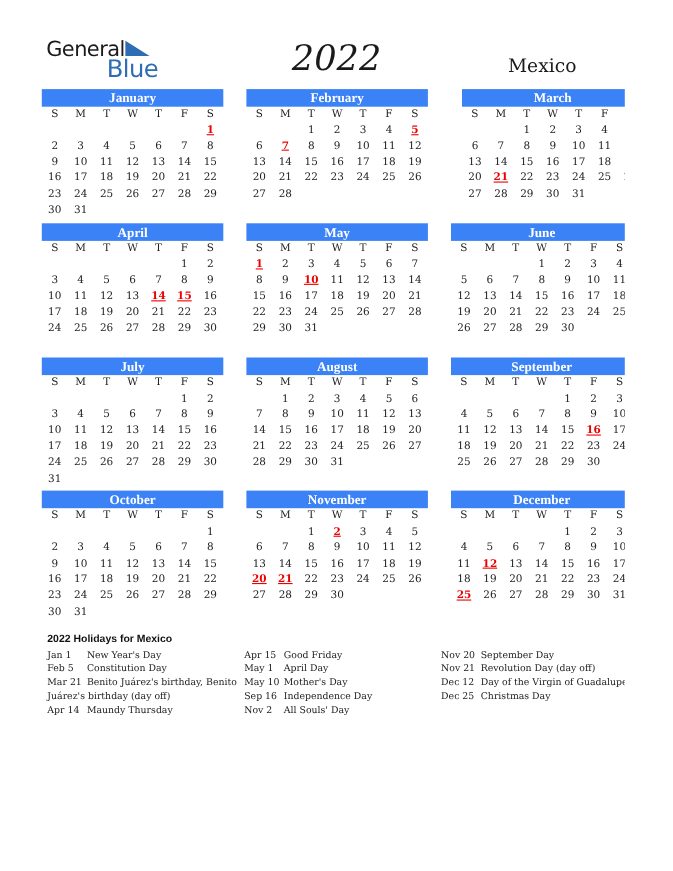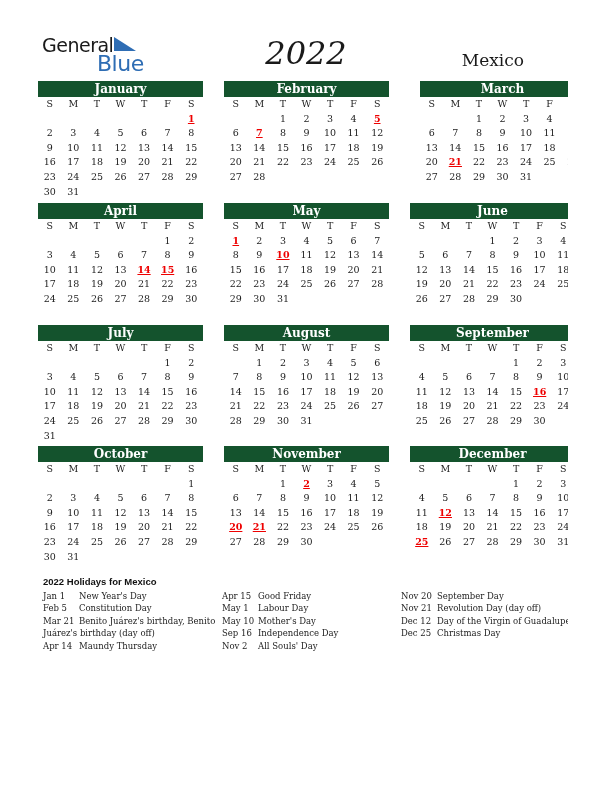--- a/index.html
+++ b/index.html
@@ -4,21 +4,21 @@
 <style>
   body { margin:0; background:#fff; }
   #page { position:relative; width:568px; height:792px; background:#fff; font-family:"DejaVu Serif", serif; color:#222; overflow:hidden; }
   .logo { position:absolute; left:42px; top:34px; }
   .logo .g { font-family:"DejaVu Sans", sans-serif; font-size:19px; color:#1a1a1a; letter-spacing:-0.5px; }
   .logo .b { position:absolute; left:55px; top:17px; font-family:"DejaVu Sans", sans-serif; font-size:22px; color:#2E6DB4; letter-spacing:-0.5px; }
   .logo .tri { position:absolute; left:72px; top:3px; width:0; height:0; border-left:22px solid #2E6DB4; border-top:14px solid transparent; }
   .year { position:absolute; left:0; width:612px; top:34px; text-align:center; font-size:32px; color:#1a1a1a;font-style:italic; }
   .country { position:absolute; right:44px; top:50px; font-size:17px; color:#1a1a1a; }
   .month { position:absolute; width:165px; }
-  .mhead { background:#14532d; color:#fff; font-weight:bold; font-size:12px; text-align:center; height:16px; line-height:16px; }
+  .mhead { background:#3b82f6; color:#fff; font-weight:bold; font-size:12px; text-align:center; height:16px; line-height:16px;font-family:Liberation Serif, serif; }
   .grid { display:grid; grid-template-columns:repeat(7, 1fr); font-size:9.5px; text-align:center; }
   .grid div { height:14.6px; line-height:14.6px; }
   .hol { color:#e00; font-weight:bold; text-decoration:underline; }
   .holtitle { position:absolute; left:43px; top:576px; font-family:Liberation Sans, sans-serif; font-weight:bold; font-size:9.5px; color:#111; }
   .hcol { position:absolute; top:590px; font-size:8.5px; }
   .hrow { height:12.4px; line-height:12.4px; white-space:nowrap; }
   .hrow .d { display:inline-block; width:36px; }
 </style>
 </head>
 <body>
@@ -586,21 +586,21 @@
   <div id="hols">
       <div class="hcol" style="left: 43px;">
         <div class="hrow"><span class="d">Jan 1</span><span>New Year's Day</span></div>
         <div class="hrow"><span class="d">Feb 5</span><span>Constitution Day</span></div>
         <div class="hrow"><span class="d">Mar 21</span><span>Benito Juárez's birthday, Benito</span></div>
         <div class="hrow"><span>Juárez's birthday (day off)</span></div>
         <div class="hrow"><span class="d">Apr 14</span><span>Maundy Thursday</span></div>
       </div>
       <div class="hcol" style="left: 222px;">
         <div class="hrow"><span class="d">Apr 15</span><span>Good Friday</span></div>
-        <div class="hrow"><span class="d">May 1</span><span>Labour Day</span></div>
+        <div class="hrow"><span class="d">May 1</span><span>April Day</span></div>
         <div class="hrow"><span class="d">May 10</span><span>Mother's Day</span></div>
         <div class="hrow"><span class="d">Sep 16</span><span>Independence Day</span></div>
         <div class="hrow"><span class="d">Nov 2</span><span>All Souls' Day</span></div>
       </div>
       <div class="hcol" style="left: 401px;">
         <div class="hrow"><span class="d">Nov 20</span><span>September Day</span></div>
         <div class="hrow"><span class="d">Nov 21</span><span>Revolution Day (day off)</span></div>
         <div class="hrow"><span class="d">Dec 12</span><span>Day of the Virgin of Guadalupe</span></div>
         <div class="hrow"><span class="d">Dec 25</span><span>Christmas Day</span></div>
       </div>

